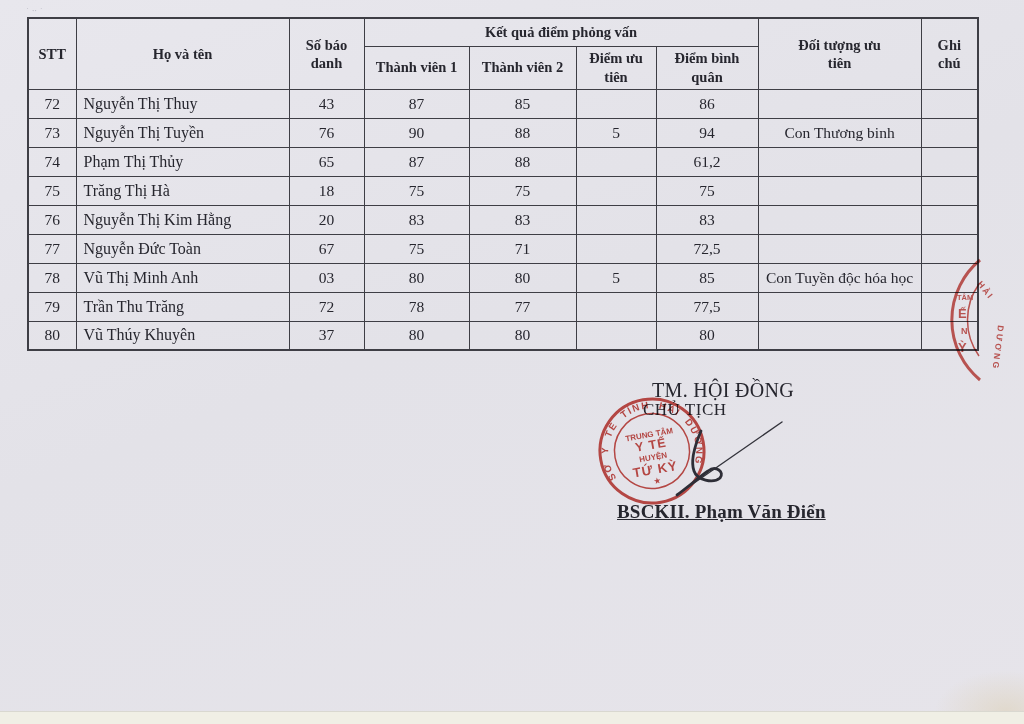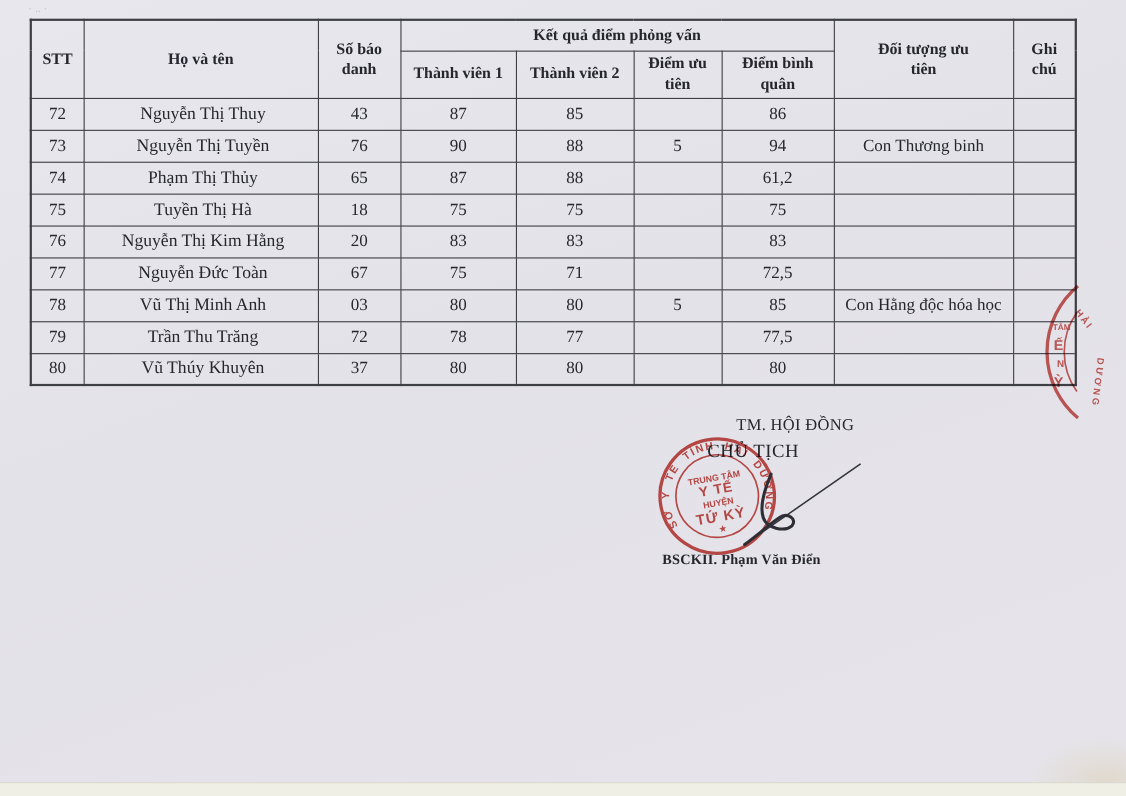--- a/index.html
+++ b/index.html
@@ -24,31 +24,31 @@
   table.results th, table.results td{
     border:1.5px solid var(--line);
     text-align:center; vertical-align:middle;
     color:var(--ink);
   }
   table.results{border:2px solid var(--line);}
   thead th{font-weight:bold; font-size:14.5px; line-height:1.25; padding:1px 4px;}
   thead tr.h1 th{height:28px;}
   thead tr.h2 th{height:43px;}
   tbody td{font-size:15.5px; height:29px; padding:0 3px;}
-  tbody td.cell-name{text-align:center; padding-left:7px; font-size:16px;}
+  tbody td.cell-name{text-align:left; padding-left:7px; font-size:16px;}
   th.th-doituong span{display:inline-block; max-width:92px;}
   th.th-sbd span{display:inline-block; max-width:58px;text-align:center;}
   th.th-ghichu span{display:inline-block; max-width:34px;}
   
   .sig-tm{position:absolute; left:648px; top:379px; width:150px; text-align:center;
-    font-size:15px; letter-spacing:.3px;}
+    font-size:20px; letter-spacing:.3px;}
   .sig-title{position:absolute; left:643px; top:400px; width:150px; text-align:left;
     font-size:17px; font-weight:normal; letter-spacing:.5px;}
-  .sig-name{position:absolute; left:602px; top:501px; font-size:13px; font-weight:bold;
-    letter-spacing:.2px;}
+  .sig-name{position:absolute; left:617px; top:501px; font-size:19px; font-weight:bold;
+    letter-spacing:.2px;text-decoration:underline;}
   
   .stamp-main{position:absolute; left:590px; top:389px; width:124px; height:124px;
     transform:rotate(-10deg); opacity:.92; mix-blend-mode:multiply;}
   .stamp-main svg text{font-family:"Liberation Sans", sans-serif; fill:var(--stamp-red);}
   .stamp-edge{position:absolute; left:924px; top:248px; width:100px; height:150px;
     opacity:.85; mix-blend-mode:multiply;}
   .stamp-edge svg text{font-family:"Liberation Sans", sans-serif; fill:var(--stamp-red); font-weight:bold;}
   .signature-svg{position:absolute; left:600px; top:400px; width:230px; height:110px;}
   
   .bottom-edge{position:absolute; left:0; right:0; bottom:0; height:13px;
@@ -120,21 +120,21 @@
           <td>65</td>
           <td>87</td>
           <td>88</td>
           <td></td>
           <td>61,2</td>
           <td></td>
           <td></td>
         </tr>
         <tr>
           <td>75</td>
-          <td class="cell-name">Tuyền Thị Hà</td>
+          <td class="cell-name">Trăng Thị Hà</td>
           <td>18</td>
           <td>75</td>
           <td>75</td>
           <td></td>
           <td>75</td>
           <td></td>
           <td></td>
         </tr>
         <tr>
           <td>76</td>
@@ -159,21 +159,21 @@
           <td></td>
         </tr>
         <tr>
           <td>78</td>
           <td class="cell-name">Vũ Thị Minh Anh</td>
           <td>03</td>
           <td>80</td>
           <td>80</td>
           <td>5</td>
           <td>85</td>
-          <td>Con Hằng độc hóa học</td>
+          <td>Con Tuyền độc hóa học</td>
           <td></td>
         </tr>
         <tr>
           <td>79</td>
           <td class="cell-name">Trần Thu Trăng</td>
           <td>72</td>
           <td>78</td>
           <td>77</td>
           <td></td>
           <td>77,5</td>

